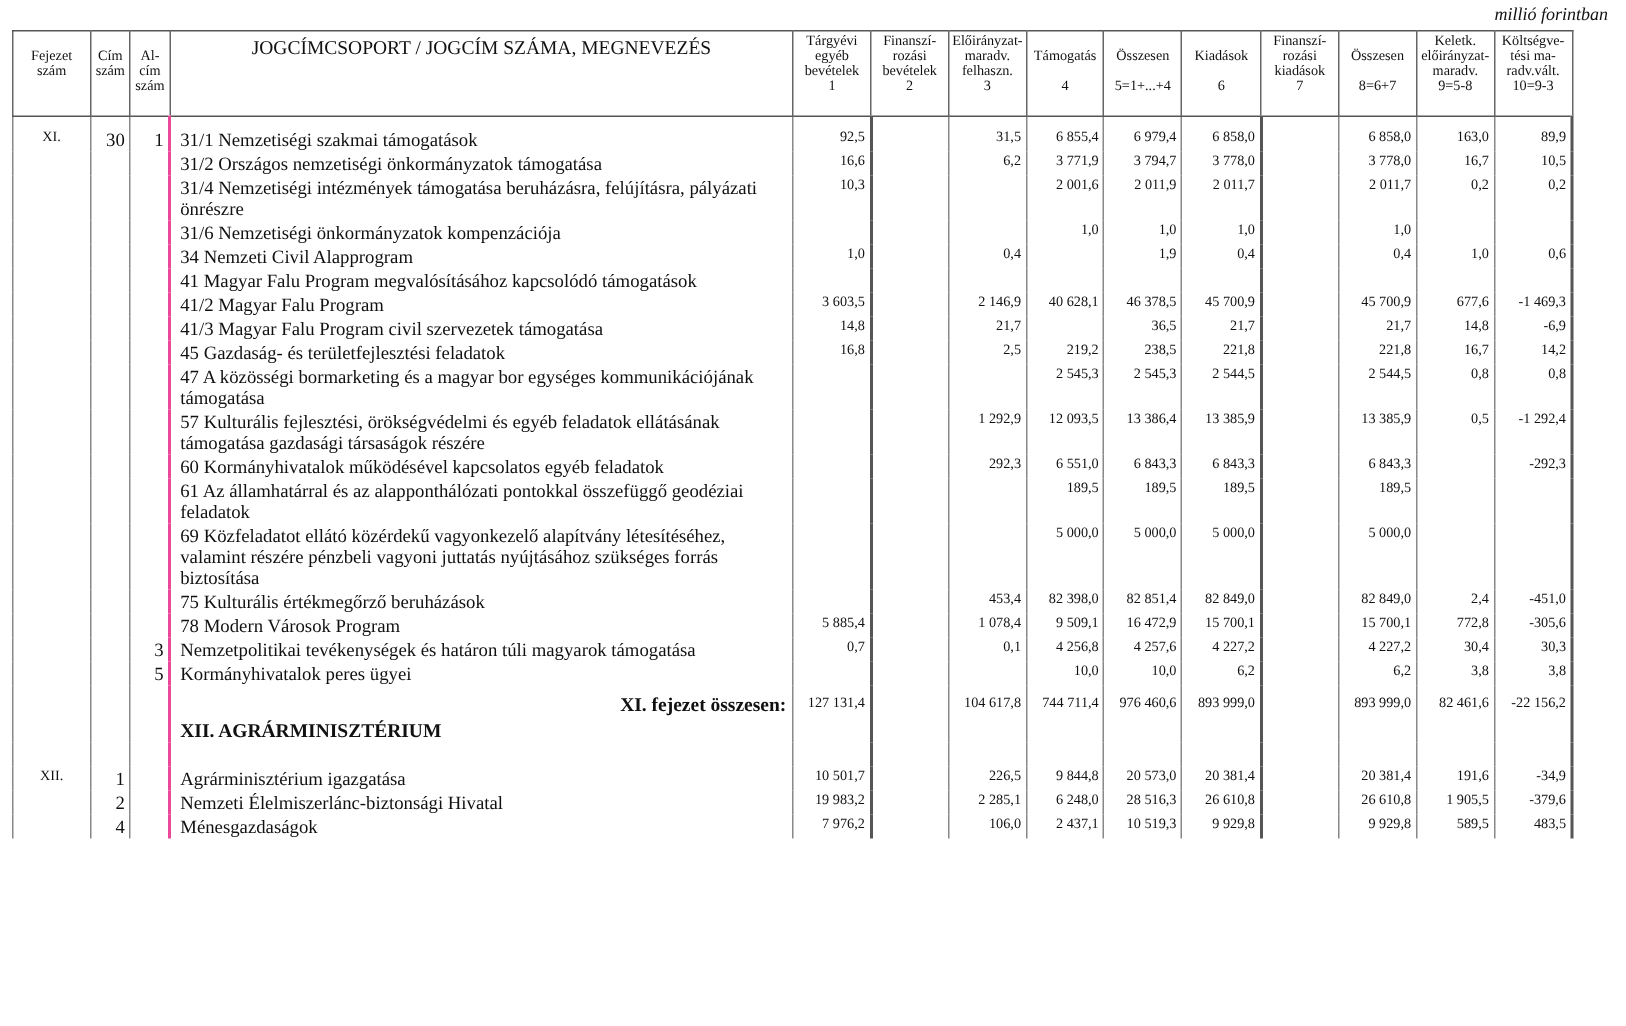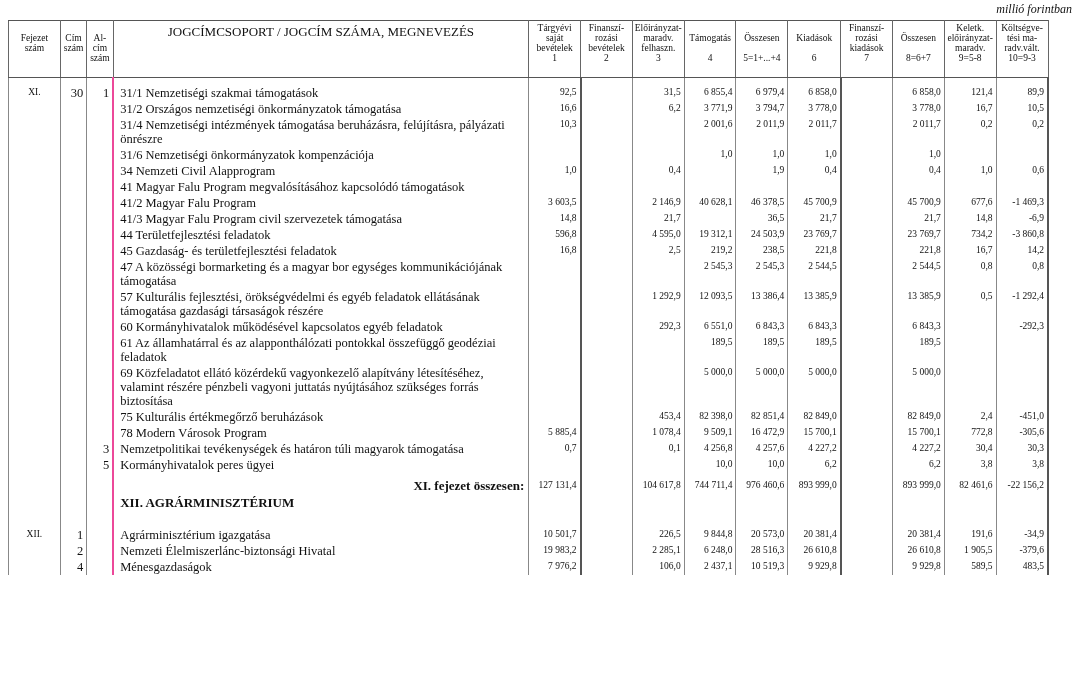--- a/index.html
+++ b/index.html
@@ -48,21 +48,21 @@
       <col class="wn">
       <col class="wn">
       <col class="wn">
   </colgroup>
   <thead>
     <tr>
       <th><br><span>Fejezet szám</span></th>
       <th><br><span>Cím szám</span></th>
       <th><br><span>Al-cím szám</span></th>
       <th class="big">JOGCÍMCSOPORT / JOGCÍM SZÁMA, MEGNEVEZÉS</th>
-      <th><span>Tárgyévi saját bevételek</span><span class="bot">1</span></th>
+      <th><span>Tárgyévi egyéb bevételek</span><span class="bot">1</span></th>
       <th><span>Finanszí-rozási bevételek</span><span class="bot">2</span></th>
       <th><span>Előirányzat-maradv. felhaszn.</span><span class="bot">3</span></th>
       <th><br><span>Támogatás</span><br><br><span class="bot">4</span></th>
       <th><br><span>Összesen</span><br><br><span class="bot">5=1+...+4</span></th>
       <th><br><span>Kiadások</span><br><br><span class="bot">6</span></th>
       <th><span>Finanszí-rozási kiadások</span><span class="bot">7</span></th>
       <th><br><span>Összesen</span><br><br><span class="bot">8=6+7</span></th>
       <th><span>Keletk. előirányzat-maradv.</span><span class="bot">9=5-8</span></th>
       <th><span>Költségve-tési ma-radv.vált.</span><span class="bot">10=9-3</span></th>
     </tr>
@@ -74,21 +74,21 @@
         <td class="c2">1</td>
         <td class="name">31/1 Nemzetiségi szakmai támogatások</td>
         <td class="thick">92,5</td>
         <td></td>
         <td>31,5</td>
         <td>6 855,4</td>
         <td>6 979,4</td>
         <td class="thick">6 858,0</td>
         <td></td>
         <td>6 858,0</td>
-        <td>121,4</td>
+        <td>163,0</td>
         <td class="thick">89,9</td>
       </tr>
       <tr>
         <td class="c0"></td>
         <td class="c1"></td>
         <td class="c2"></td>
         <td class="name">31/2 Országos nemzetiségi önkormányzatok támogatása</td>
         <td class="thick">16,6</td>
         <td></td>
         <td>6,2</td>
@@ -193,36 +193,20 @@
         <td class="thick">21,7</td>
         <td></td>
         <td>21,7</td>
         <td>14,8</td>
         <td class="thick">-6,9</td>
       </tr>
       <tr>
         <td class="c0"></td>
         <td class="c1"></td>
         <td class="c2"></td>
-        <td class="name">44 Területfejlesztési feladatok</td>
-        <td class="thick">596,8</td>
-        <td></td>
-        <td>4 595,0</td>
-        <td>19 312,1</td>
-        <td>24 503,9</td>
-        <td class="thick">23 769,7</td>
-        <td></td>
-        <td>23 769,7</td>
-        <td>734,2</td>
-        <td class="thick">-3 860,8</td>
-      </tr>
-      <tr>
-        <td class="c0"></td>
-        <td class="c1"></td>
-        <td class="c2"></td>
         <td class="name">45 Gazdaság- és területfejlesztési feladatok</td>
         <td class="thick">16,8</td>
         <td></td>
         <td>2,5</td>
         <td>219,2</td>
         <td>238,5</td>
         <td class="thick">221,8</td>
         <td></td>
         <td>221,8</td>
         <td>16,7</td>

